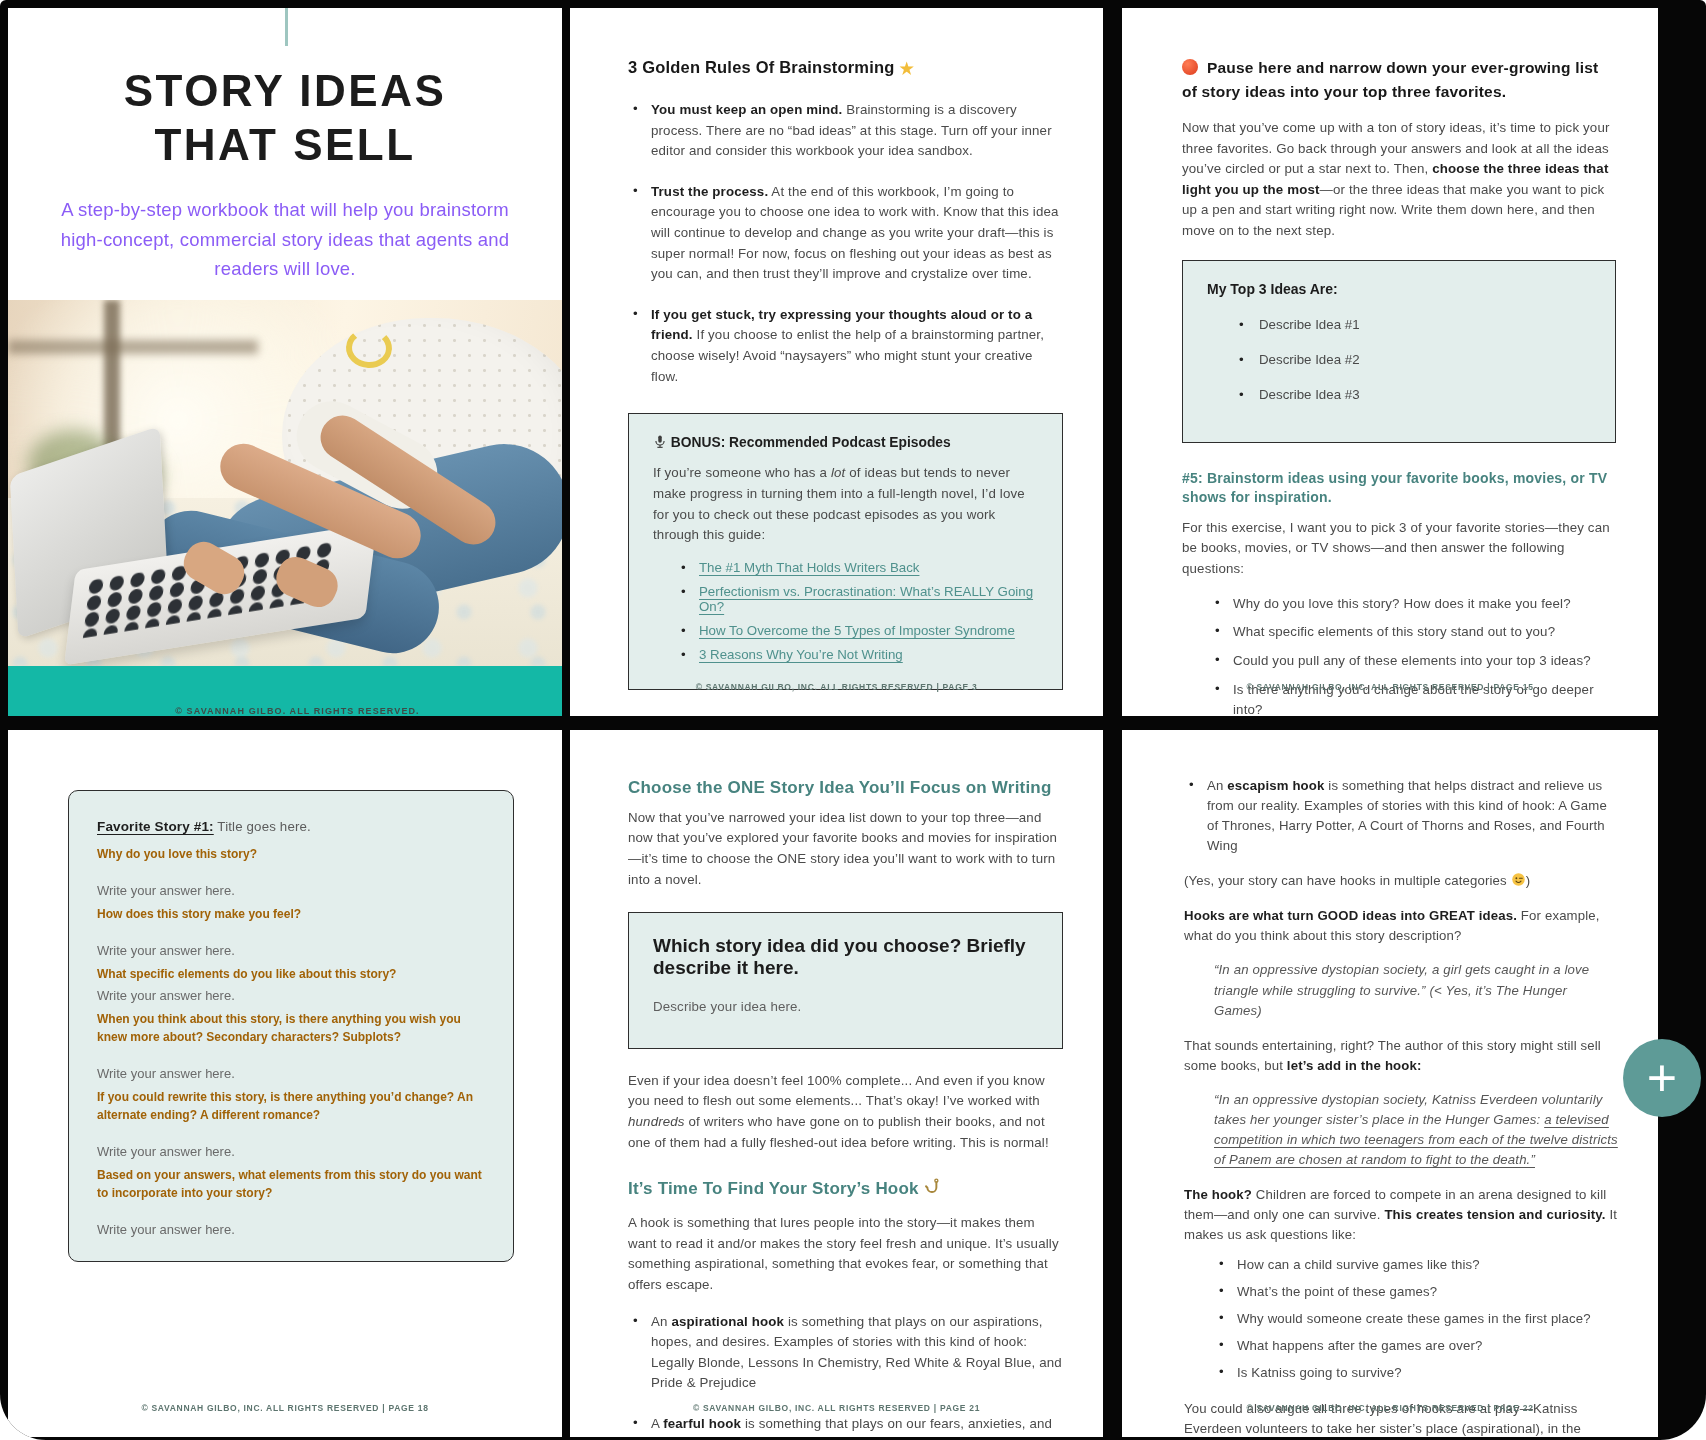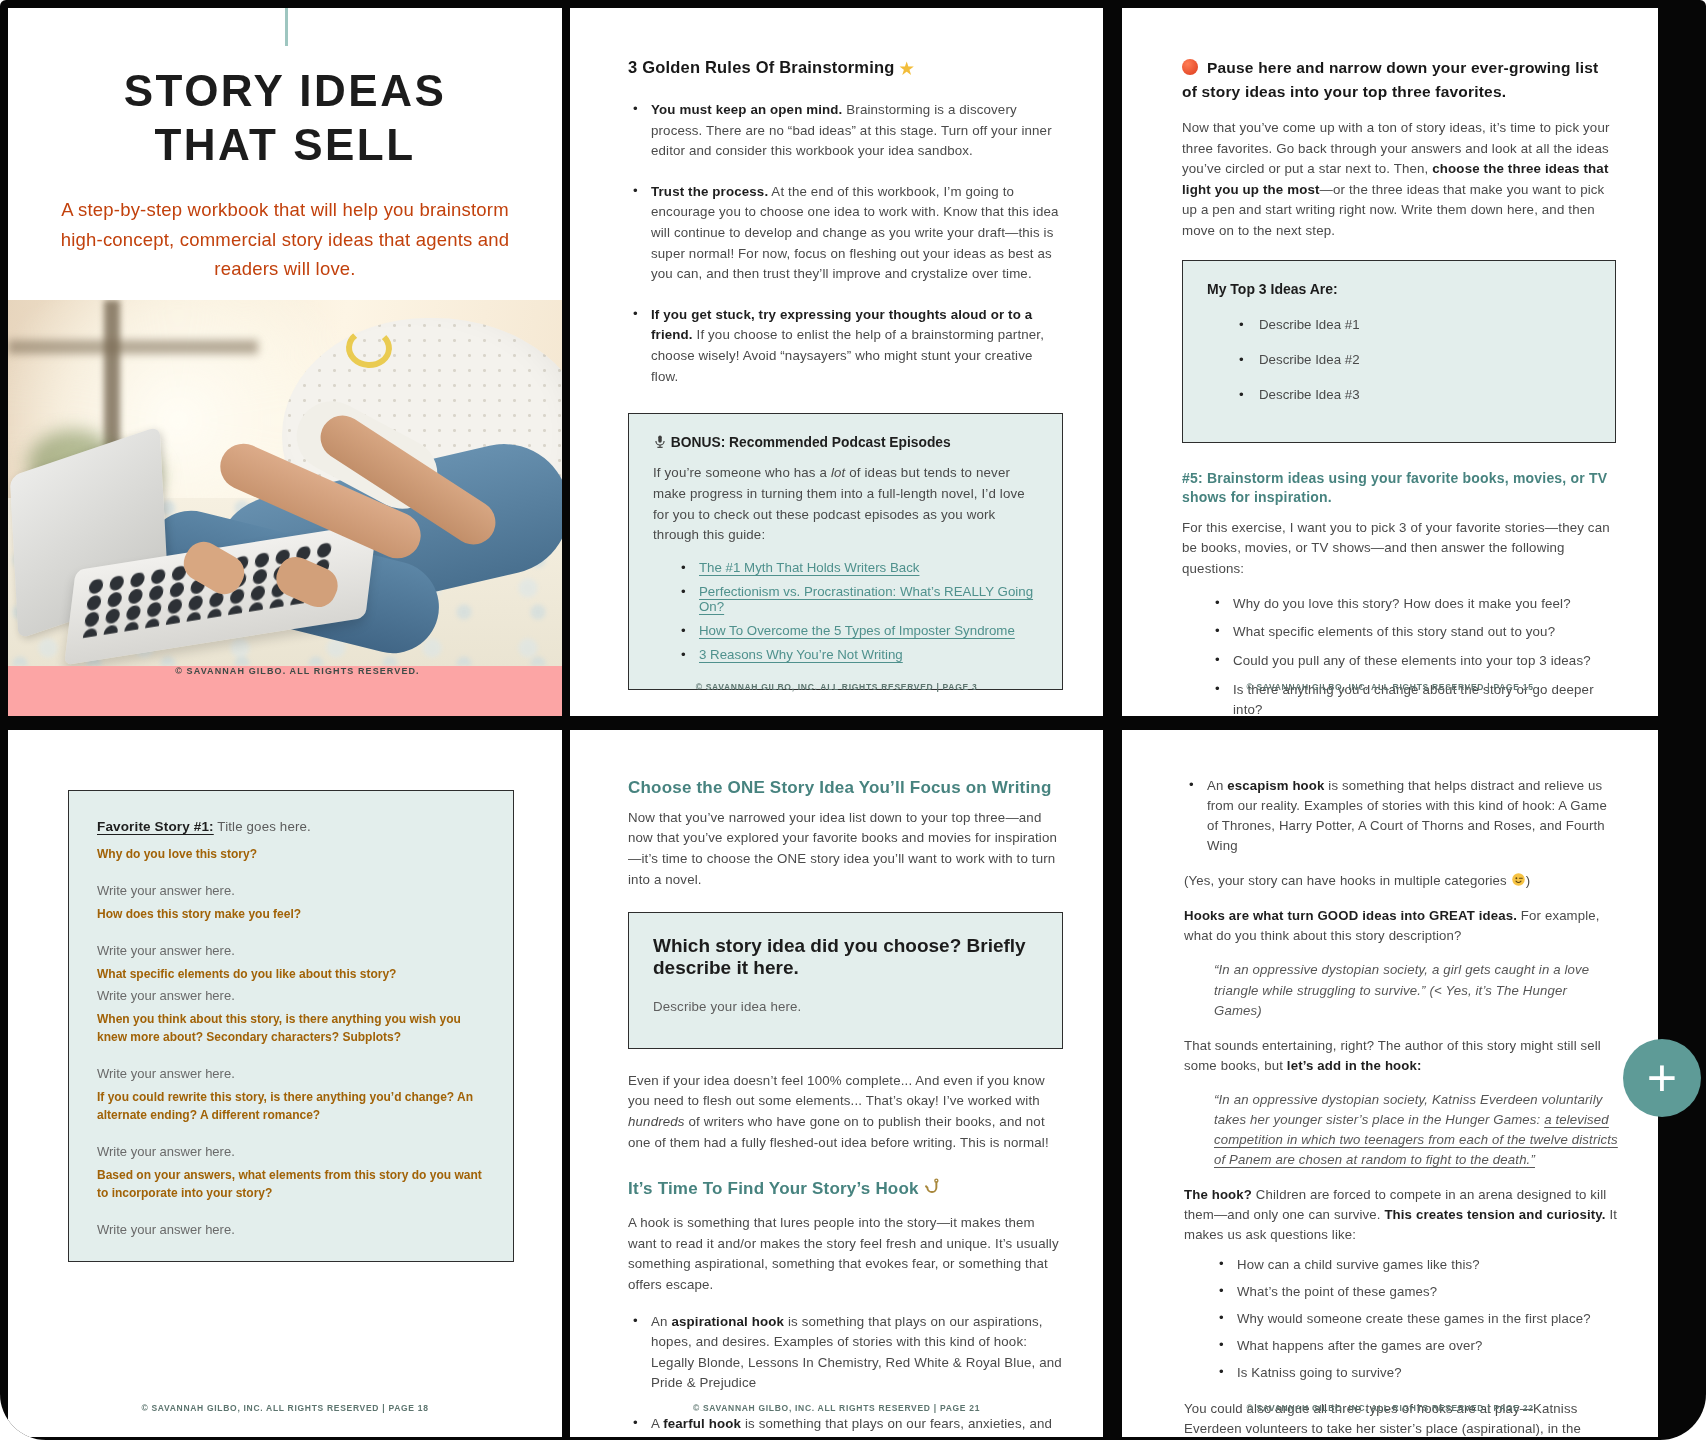--- a/index.html
+++ b/index.html
@@ -37,21 +37,21 @@
   .stop-ic { display:inline-block; width:16px; height:16px; border-radius:50%;
              background:radial-gradient(circle at 35% 30%, #ff7d55, #dc3a1c);
              vertical-align:-2px; margin-right:9px; }
   .ic-svg { vertical-align:-2px; }
 
   
   .cover-tick { position:absolute; top:0; left:50%; width:3px; height:38px; background:#9ec6c0; }
   .cover-title { margin-top:56px; text-align:center; font-size:44px; font-weight:800;
                  letter-spacing:2.5px; color:#1c1c1c; line-height:1.22; }
   .cover-sub { margin:24px auto 0; max-width:468px; text-align:center; font-size:18.5px;
-               color:#c2410c; line-height:1.58; letter-spacing:.2px; }
+               color:#8b5cf6; line-height:1.58; letter-spacing:.2px; }
   .cover-photo { position:absolute; left:0; right:0; top:292px; bottom:50px; overflow:hidden;
                  background:linear-gradient(100deg,#e7d5bd 0%,#f5e9d4 28%,#fdf5e5 55%,#f3e5cf 100%); }
   .ph { position:absolute; }
   .ph-glow { left:-40px; top:-30px; width:420px; height:300px; border-radius:50%;
              background:radial-gradient(circle,#fffdf5 0%,rgba(255,252,240,.55) 45%,transparent 72%); filter:blur(6px); }
   .ph-winbar { left:96px; top:0; width:16px; height:240px; background:#6e5f49; opacity:.75; filter:blur(3px); }
   .ph-winbeam { left:0; top:40px; width:250px; height:14px; background:#7b6b54; opacity:.55; filter:blur(4px); }
   .ph-plant1 { left:20px; top:130px; width:90px; height:70px; border-radius:50%;
                background:radial-gradient(circle,#8fa065,#6f8150); opacity:.6; filter:blur(9px); }
   .ph-plant2 { left:95px; top:150px; width:60px; height:50px; border-radius:50%;
@@ -86,22 +86,22 @@
               background:#d2a07a; transform:rotate(24deg); }
   .ph-lapscreen { left:6px; top:150px; width:150px; height:165px; border-radius:10px;
               background:linear-gradient(155deg,#ececea,#c7c7c3); transform:skewY(-16deg) rotate(-3deg);
               box-shadow:2px 3px 8px rgba(0,0,0,.18); }
   .ph-lapdeck { left:60px; top:248px; width:305px; height:92px; border-radius:8px;
               background:linear-gradient(#f1f0ed,#d7d6d2); transform:rotate(-9deg) skewX(-16deg);
               box-shadow:0 6px 10px rgba(0,0,0,.15); }
   .ph-keys { left:14px; top:12px; width:250px; height:56px;
              background-image:radial-gradient(circle at 9px 7px, #2d3136 6.5px, transparent 7.5px);
              background-size:21px 16px; filter:blur(.4px); }
-  .cover-band { position:absolute; left:0; right:0; bottom:0; height:50px; background:#fca5a5;
-                display:flex; align-items:flex-start; justify-content:center;padding-left:25px; }
+  .cover-band { position:absolute; left:0; right:0; bottom:0; height:50px; background:#14b8a6;
+                display:flex; align-items:flex-end; justify-content:center;padding-left:25px; }
   .cover-band .ftxt { font-size:9px; font-weight:700; letter-spacing:1.1px; color:#3e4b47; }
 
   
   #page-rules .inner { padding:50px 40px 0 58px; }
   #page-rules ul.bullets li { margin-bottom:20px; }
   .bonus-box { margin:26px 0 0 0; padding:20px 24px 18px 24px; }
   .bonus-title { font-size:13.8px; font-weight:700; color:#1e1e1e; }
   .bonus-p { margin-top:13px; }
   .bonus-links { list-style:none; margin:14px 0 0 26px; }
   .bonus-links li { position:relative; padding-left:20px; margin-bottom:9px; font-size:13.3px; }
@@ -115,21 +115,21 @@
   .ideas-title { font-size:14px; font-weight:700; color:#1c1c1c; }
   .ideas-box ul { list-style:none; margin:20px 0 4px 30px; }
   .ideas-box li { position:relative; padding-left:22px; margin-bottom:20px; font-size:13.3px; color:#4a4a4a; }
   .ideas-box li::before { content:"•"; position:absolute; left:2px; color:#222; }
   #page-pause .h2 { margin-top:26px; }
   #page-pause .p2 { margin-top:10px; }
   #page-pause ul.qs { margin:14px 0 0 28px; }
   #page-pause ul.qs li { margin-bottom:8px; }
 
   
-  .fav-box { margin:60px 48px 0 60px; padding:26px 28px 24px 28px; }
+  .fav-box { margin:60px 48px 0 60px; padding:26px 28px 24px 28px;border-radius:10px; }
   .fav-label b { text-decoration:underline; text-underline-offset:3px; font-size:13.5px; }
   .fav-label span.tail { color:#5c5c5c; }
   .qa-q { font-weight:700; color:#a16207; font-size:12px; line-height:1.5; margin-top:7px; }
   .qa-a { color:#6a6a6a; font-size:13px; margin-top:20px; }
   .qa.tight .qa-a { margin-top:5px; }
 
   
   #page-choose .inner { padding:46px 40px 0 58px; }
   #page-choose .h-teal.big { font-size:17px; }
   #page-choose .p1 { margin-top:8px; }

